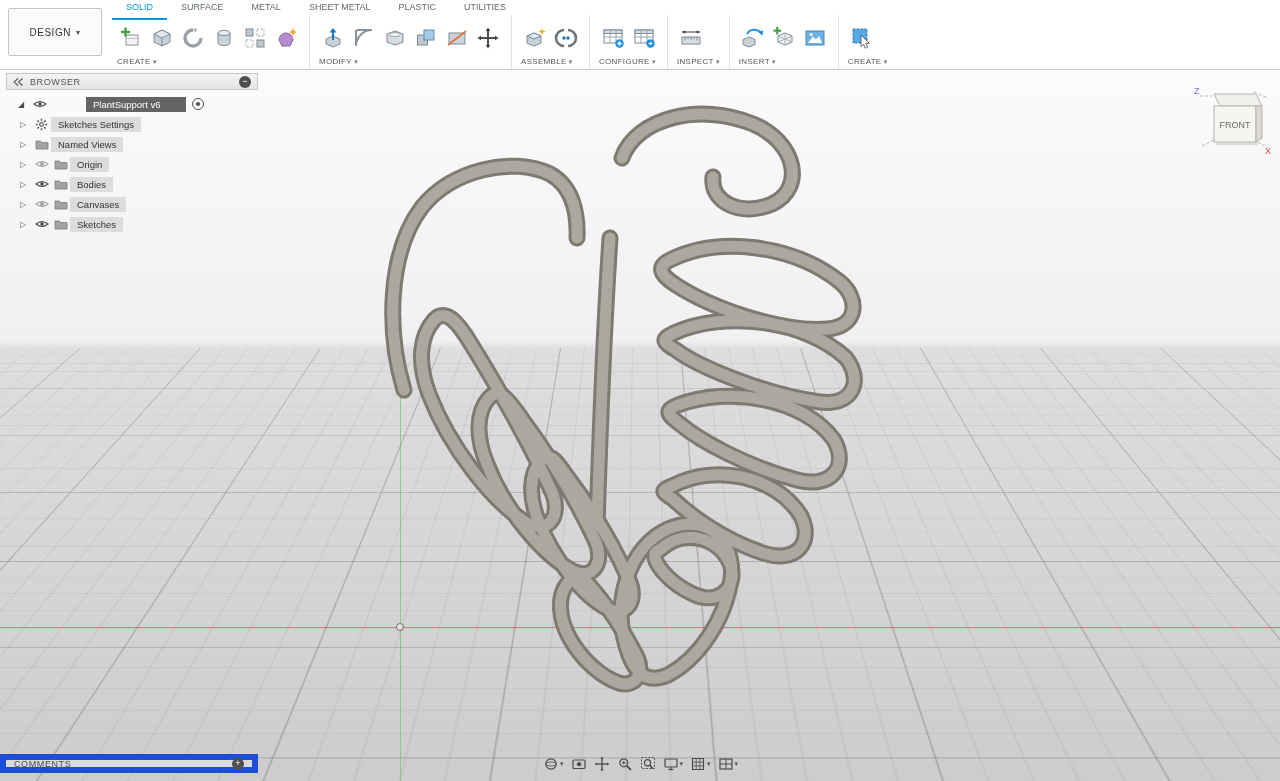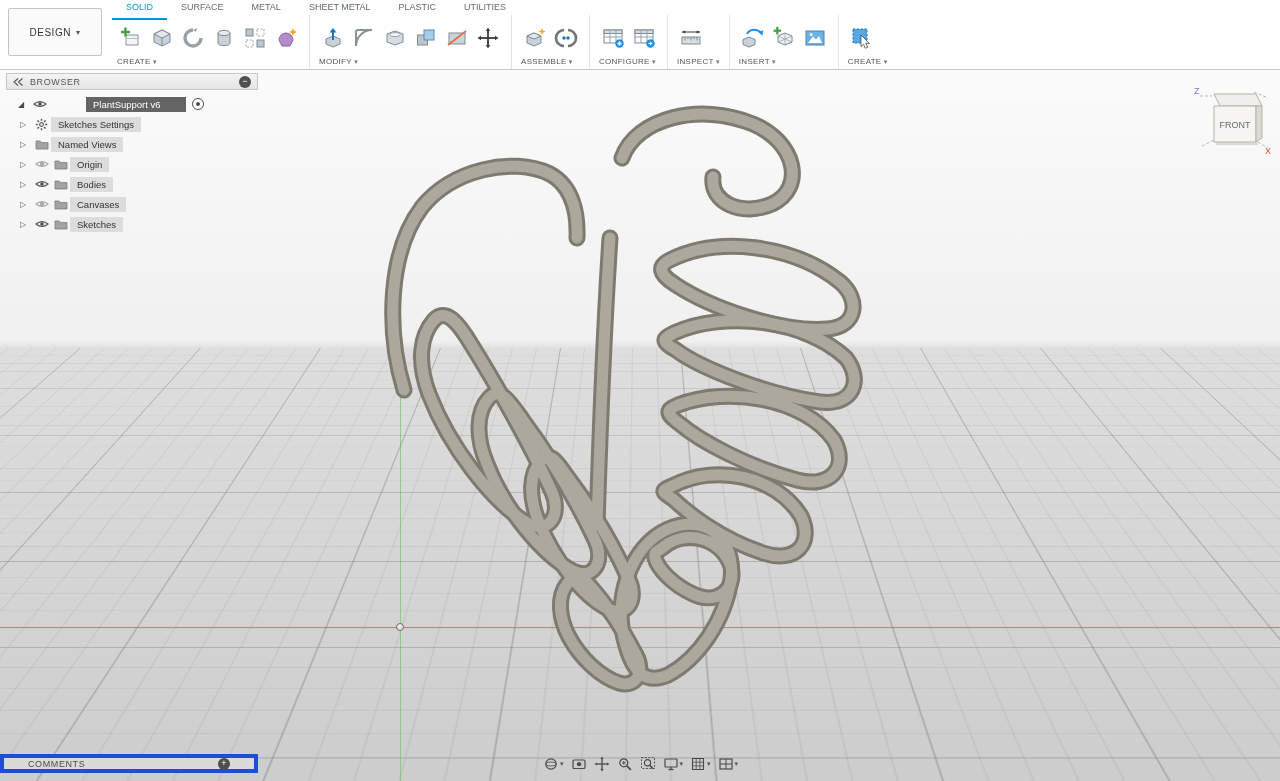--- a/index.html
+++ b/index.html
@@ -52,21 +52,21 @@
   .root-caret { font-size:8px; color:#4a4a4a; cursor:pointer; display:inline-block; width:12px; }
   .slot { width:19px; display:flex; align-items:center; justify-content:center; }
   .chip { background:#dcdcdc; padding:2px 7px; color:#333; white-space:nowrap; cursor:pointer; }
   .chip.dark { background:#646464; color:#fff; min-width:100px;margin-left:37px; }
   .radio-btn { position:relative; width:12px; height:12px; border:1.5px solid #4f4f4f; border-radius:50%; margin-left:6px; cursor:pointer; background:#fff; }
   .radio-btn::after { content:""; position:absolute; left:2.5px; top:2.5px; width:4px; height:4px; border-radius:50%; background:#4f4f4f; }
   .eye-dim path, .eye-dim circle { stroke:#a7a7a7 !important; }
   .eye-dim circle { fill:#a7a7a7 !important; }
 
   
-  .comments-bar { position:absolute; left:0; top:754px; width:258px; height:19px; background:#dadada; border:4px solid #1d4ed8; display:flex; align-items:center; padding:0 24px; z-index:18; }
+  .comments-bar { position:absolute; left:0; top:754px; width:258px; height:19px; background:#dadada; border:6px solid #1d4ed8; display:flex; align-items:center; padding:0 8px; z-index:18; }
   .comments-label { font-size:9px; color:#4a4a4a; letter-spacing:.6px; flex:1; }
   .navbar { position:absolute; left:541px; top:752px; height:24px; display:flex; align-items:center; gap:3px; z-index:18; }
   .nav-btn { display:flex; align-items:center; padding:2px 2px; cursor:pointer; border-radius:2px; }
   .nvi { width:16px; height:16px; display:block; }
   .nav-caret { font-size:7px; color:#555; margin-left:1px; }
 </style>
 </head>
 <body>
 
 <div class="stage">

